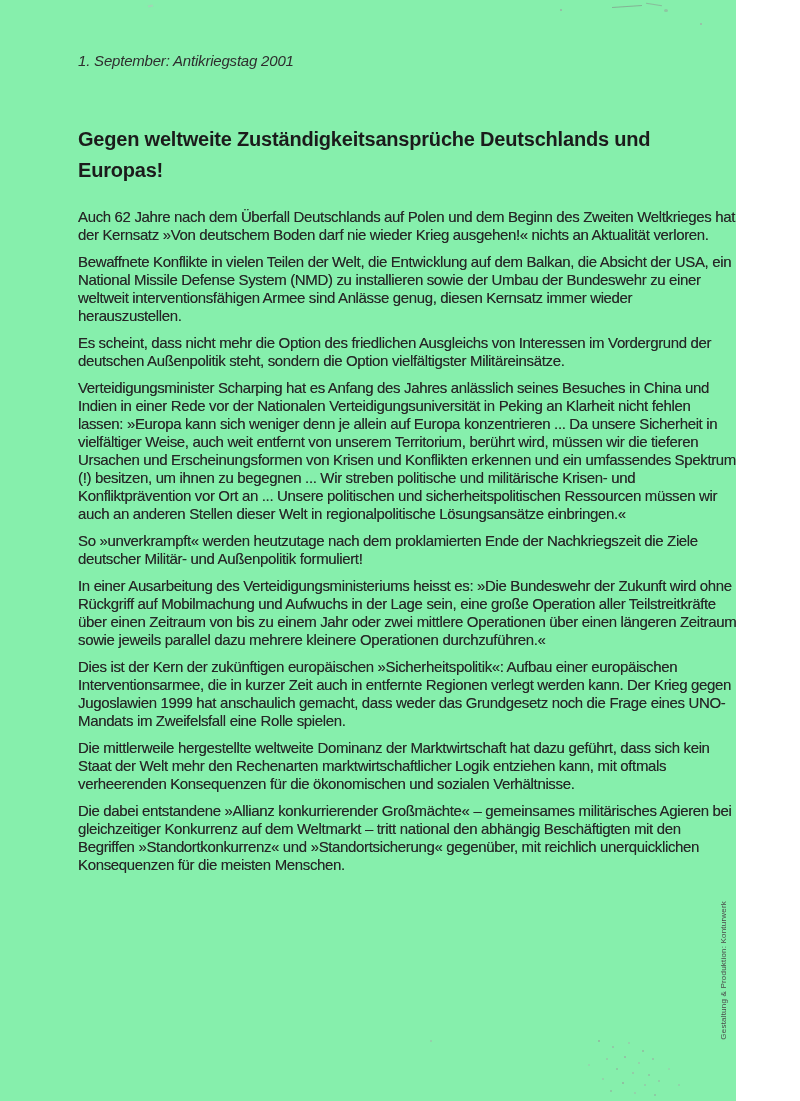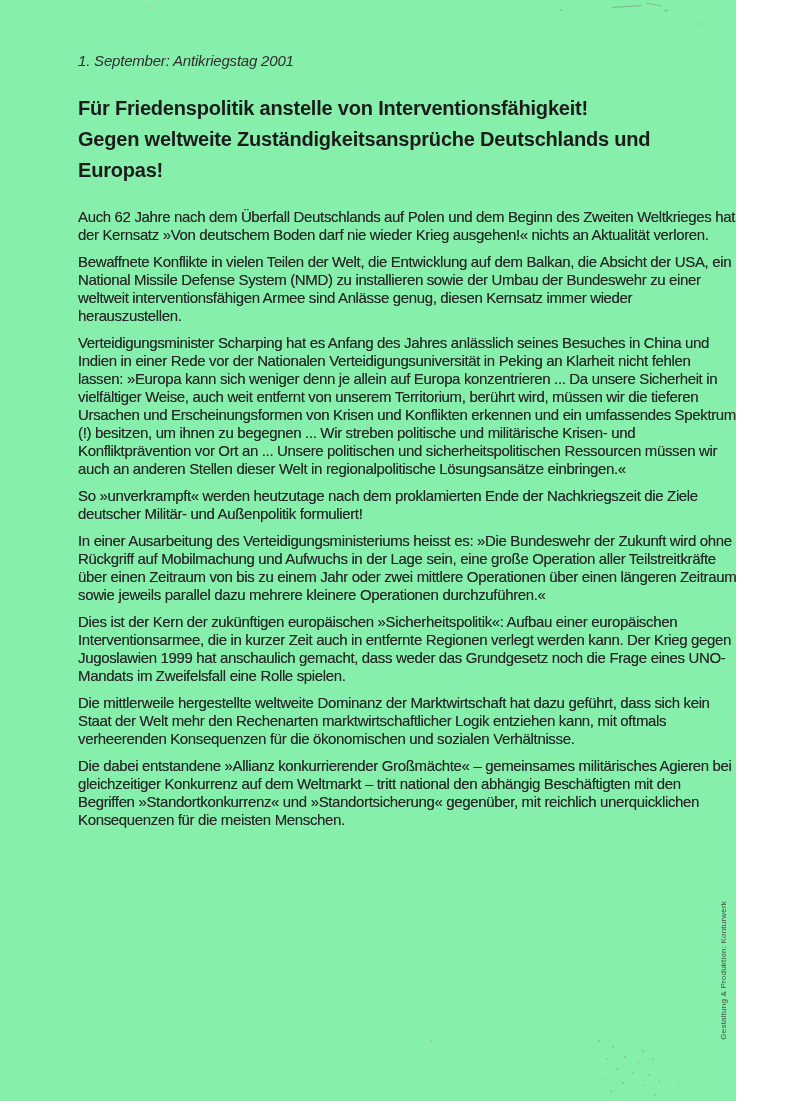--- a/index.html
+++ b/index.html
@@ -97,27 +97,28 @@
   <div class="smudge s6"></div>
   <div class="smudge s7"></div>
   <div class="smudge s8"></div>
   <div class="smudge noise-br"></div>
   <div class="smudge noise-mid"></div>
 
   <div class="content">
     <p class="dateline">1. September: Antikriegstag 2001</p>
 
     <h1 class="title">
-      <span>Für Friedenspolitik anstelle von Interventionsfähigkeit!</span><br>
+      <br>
       <span>Gegen weltweite Zuständigkeitsansprüche Deutschlands und Europas!</span>
     </h1>
 
     <div class="paragraphs">
       <p>Auch 62 Jahre nach dem Überfall Deutschlands auf Polen und dem Beginn des Zweiten Weltkrieges hat der Kernsatz »Von deutschem Boden darf nie wieder Krieg ausgehen!« nichts an Aktualität verloren.</p>
       <p>Bewaffnete Konflikte in vielen Teilen der Welt, die Entwicklung auf dem Balkan, die Absicht der USA, ein National Missile Defense System (NMD) zu installieren sowie der Umbau der Bundeswehr zu einer weltweit interventionsfähigen Armee sind Anlässe genug, diesen Kernsatz immer wieder herauszustellen.</p>
+      <p>Es scheint, dass nicht mehr die Option des friedlichen Ausgleichs von Interessen im Vordergrund der deutschen Außenpolitik steht, sondern die Option vielfältigster Militäreinsätze.</p>
       <p>Verteidigungsminister Scharping hat es Anfang des Jahres anlässlich seines Besuches in China und Indien in einer Rede vor der Nationalen Verteidigungsuniversität in Peking an Klarheit nicht fehlen lassen: »Europa kann sich weniger denn je allein auf Europa konzentrieren ... Da unsere Sicherheit in vielfältiger Weise, auch weit entfernt von unserem Territorium, berührt wird, müssen wir die tieferen Ursachen und Erscheinungsformen von Krisen und Konflikten erkennen und ein umfassendes Spektrum (!) besitzen, um ihnen zu begegnen ... Wir streben politische und militärische Krisen- und Konfliktprävention vor Ort an ... Unsere politischen und sicherheitspolitischen Ressourcen müssen wir auch an anderen Stellen dieser Welt in regionalpolitische Lösungsansätze einbringen.«</p>
       <p>So »unverkrampft« werden heutzutage nach dem proklamierten Ende der Nachkriegszeit die Ziele deutscher Militär- und Außenpolitik formuliert!</p>
       <p>In einer Ausarbeitung des Verteidigungsministeriums heisst es: »Die Bundeswehr der Zukunft wird ohne Rückgriff auf Mobilmachung und Aufwuchs in der Lage sein, eine große Operation aller Teilstreitkräfte über einen Zeitraum von bis zu einem Jahr oder zwei mittlere Operationen über einen längeren Zeitraum sowie jeweils parallel dazu mehrere kleinere Operationen durchzuführen.«</p>
       <p>Dies ist der Kern der zukünftigen europäischen »Sicherheitspolitik«: Aufbau einer europäischen Interventionsarmee, die in kurzer Zeit auch in entfernte Regionen verlegt werden kann. Der Krieg gegen Jugoslawien 1999 hat anschaulich gemacht, dass weder das Grundgesetz noch die Frage eines UNO-Mandats im Zweifelsfall eine Rolle spielen.</p>
       <p>Die mittlerweile hergestellte weltweite Dominanz der Marktwirtschaft hat dazu geführt, dass sich kein Staat der Welt mehr den Rechenarten marktwirtschaftlicher Logik entziehen kann, mit oftmals verheerenden Konsequenzen für die ökonomischen und sozialen Verhältnisse.</p>
       <p>Die dabei entstandene »Allianz konkurrierender Großmächte« – gemeinsames militärisches Agieren bei gleichzeitiger Konkurrenz auf dem Weltmarkt – tritt national den abhängig Beschäftigten mit den Begriffen »Standortkonkurrenz« und »Standortsicherung« gegenüber, mit reichlich unerquicklichen Konsequenzen für die meisten Menschen.</p>
     </div>
   </div>
 
   <div class="credit">

